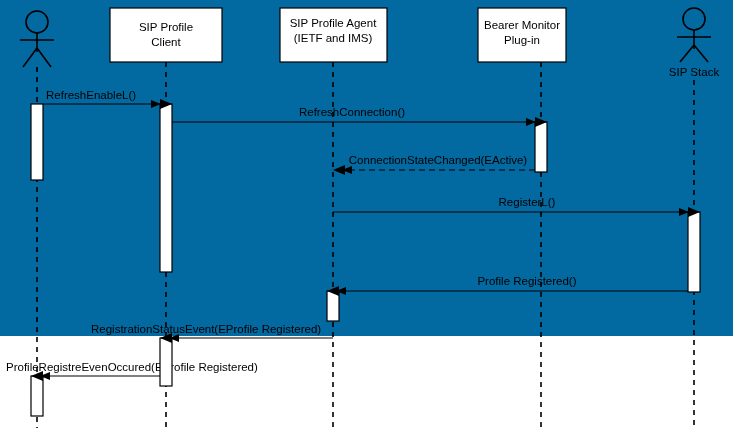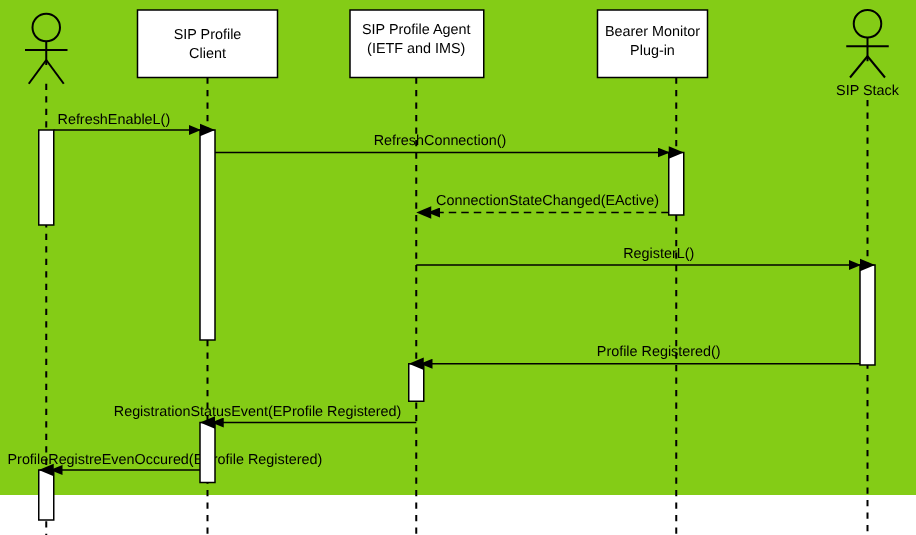--- a/index.html
+++ b/index.html
@@ -9,22 +9,22 @@
   }
   body {
     width: 733px;
     height: 428px;
     font-family: "Liberation Sans", sans-serif;
     overflow: hidden;
   }
   #diagram-root {
     position: relative;
     width: 733px;
-    height: 396px;
-    background: #84cc16;
+    height: 336px;
+    background: #0369a1;
   }
   svg#sequence-diagram {
     display: block;
     position: absolute;
     top: 0;
     left: 0;
   }
   .lifeline-box {
     fill: #ffffff;
     stroke: #000000;

